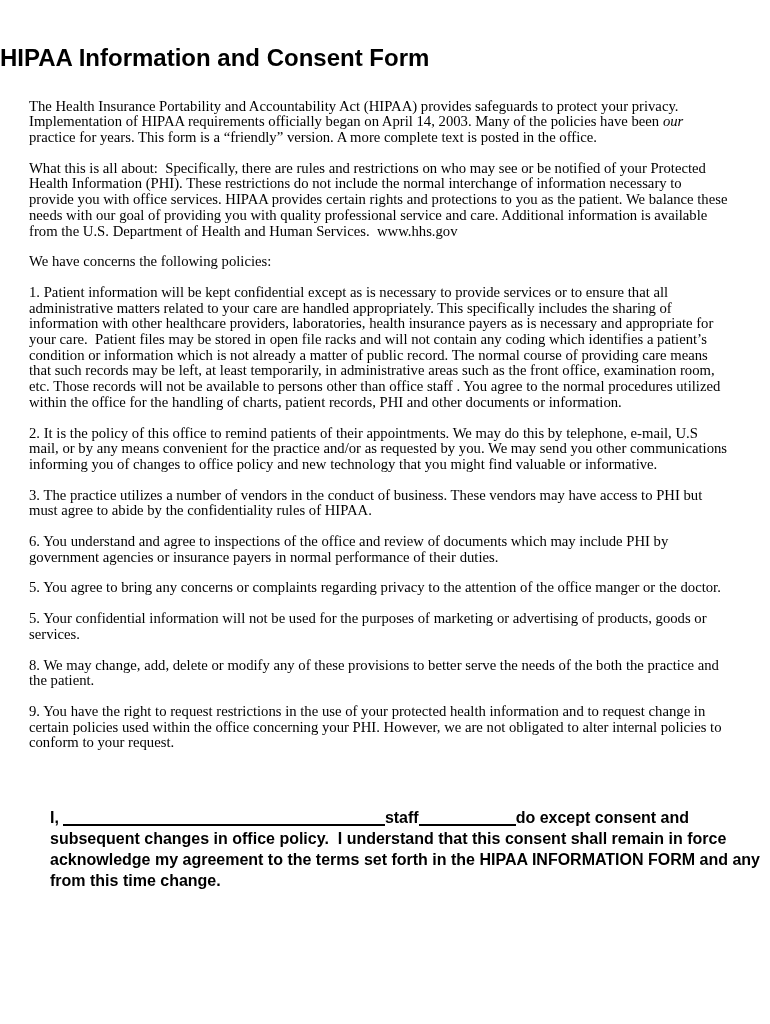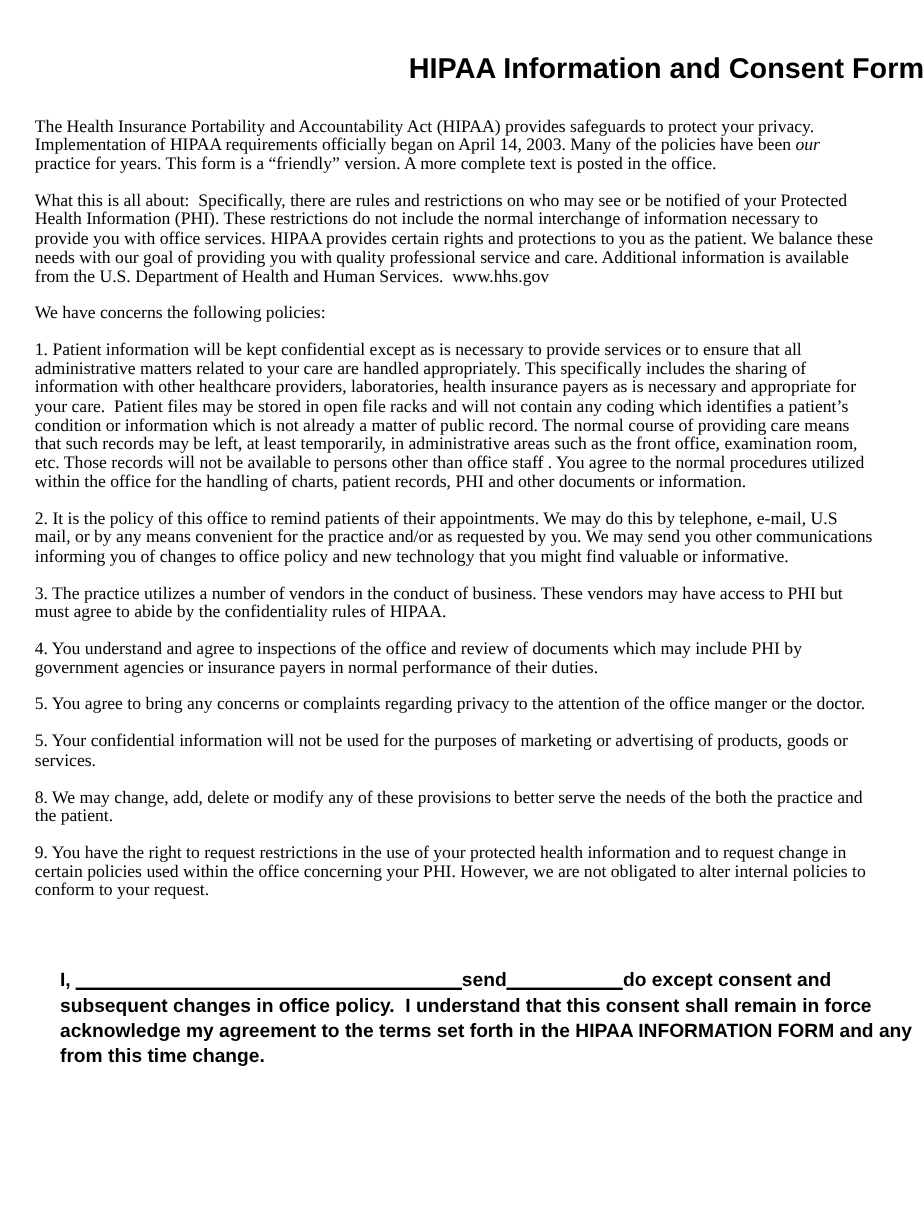--- a/index.html
+++ b/index.html
@@ -2,21 +2,21 @@
 <html><head>
 <meta charset="utf-8">
 <style>
   html,body{margin:0;padding:0;background:#ffffff;}
   .page{
     width:770px;height:1024px;background:#ffffff;color:#000000;
     overflow:hidden;position:relative;box-sizing:border-box;
   }
   .title{
     font-family:"Liberation Sans",sans-serif;font-weight:700;
-    font-size:24px;line-height:1.15;text-align:right;
+    font-size:24px;line-height:1.15;text-align:left;
     margin:44px 0 0 0;
   }
   .content{
     margin:27px 42px 0 29px;
     font-family:"Liberation Serif",serif;
     font-size:14.7px;line-height:15.7px;
   }
   .para{margin:0 0 15px 0;white-space:pre-wrap;}
   .para em{font-style:italic;}
   .consent{
@@ -43,27 +43,27 @@
   <div class="content">
     <p class="para"><span>The Health Insurance Portability and Accountability Act (HIPAA) provides safeguards to protect your privacy. Implementation of HIPAA requirements officially began on April 14, 2003. Many of the policies have been </span><em>our</em><span> practice for years. This form is a “friendly” version. A more complete text is posted in the office.</span></p>
 
     <p class="para">What this is all about:  Specifically, there are rules and restrictions on who may see or be notified of your Protected Health Information (PHI). These restrictions do not include the normal interchange of information necessary to provide you with office services. HIPAA provides certain rights and protections to you as the patient. We balance these needs with our goal of providing you with quality professional service and care. Additional information is available from the U.S. Department of Health and Human Services.  www.hhs.gov</p>
 
     <p class="para">We have concerns the following policies:</p>
 
     <p class="para">1. Patient information will be kept confidential except as is necessary to provide services or to ensure that all administrative matters related to your care are handled appropriately. This specifically includes the sharing of information with other healthcare providers, laboratories, health insurance payers as is necessary and appropriate for your care.  Patient files may be stored in open file racks and will not contain any coding which identifies a patient’s condition or information which is not already a matter of public record. The normal course of providing care means that such records may be left, at least temporarily, in administrative areas such as the front office, examination room, etc. Those records will not be available to persons other than office staff . You agree to the normal procedures utilized within the office for the handling of charts, patient records, PHI and other documents or information.</p>
     <p class="para">2. It is the policy of this office to remind patients of their appointments. We may do this by telephone, e-mail, U.S mail, or by any means convenient for the practice and/or as requested by you. We may send you other communications informing you of changes to office policy and new technology that you might find valuable or informative.</p>
     <p class="para">3. The practice utilizes a number of vendors in the conduct of business. These vendors may have access to PHI but must agree to abide by the confidentiality rules of HIPAA.</p>
-    <p class="para">4. You understand and agree to inspections of the office and review of documents which may include PHI by government agencies or insurance payers in normal performance of their duties.</p>
+    <p class="para">6. You understand and agree to inspections of the office and review of documents which may include PHI by government agencies or insurance payers in normal performance of their duties.</p>
     <p class="para">5. You agree to bring any concerns or complaints regarding privacy to the attention of the office manger or the doctor.</p>
     <p class="para">5. Your confidential information will not be used for the purposes of marketing or advertising of products, goods or services.</p>
     <p class="para">8. We may change, add, delete or modify any of these provisions to better serve the needs of the both the practice and the patient.</p>
     <p class="para">9. You have the right to request restrictions in the use of your protected health information and to request change in certain policies used within the office concerning your PHI. However, we are not obligated to alter internal policies to conform to your request.</p>
   </div>
 
   <div class="consent">
-    <div class="consent-line consent-line-1"><span>I,</span><span class="blank blank-signature"></span><span>send</span><span class="blank blank-date"></span><span>do except consent and</span></div>
+    <div class="consent-line consent-line-1"><span>I,</span><span class="blank blank-signature"></span><span>staff</span><span class="blank blank-date"></span><span>do except consent and</span></div>
     <div class="consent-line">subsequent changes in office policy.  I understand that this consent shall remain in force</div>
     <div class="consent-line">acknowledge my agreement to the terms set forth in the HIPAA INFORMATION FORM and any</div>
     <div class="consent-line">from this time change.</div>
   </div>
 
 </div>
 
 </body></html>

